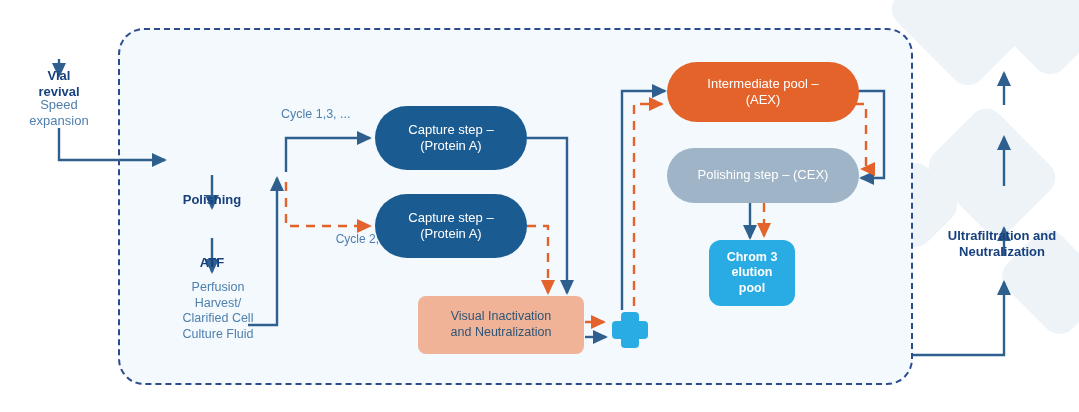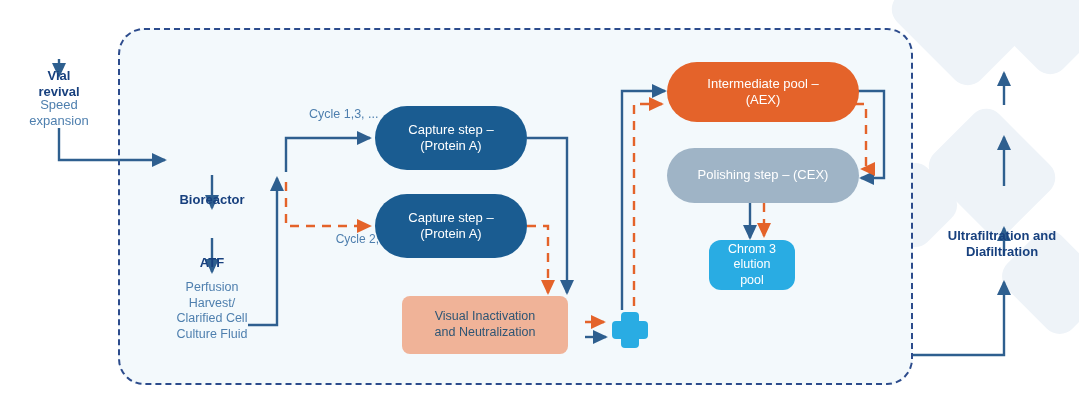--- a/index.html
+++ b/index.html
@@ -123,41 +123,41 @@
 
   <div id="cross">
     <div class="h"></div>
     <div class="v"></div>
   </div>
 
   <div class="tnode bold" style="left:9px;top:28px;width:100px;font-size:13px;">Vial
 revival</div>
   <div class="tnode reg" style="left:4px;top:84px;width:110px;font-size:13px;margin-top:13px;">Speed
 expansion</div>
-  <div class="tnode bold" style="left:162px;top:152px;width:100px;font-size:13px;">Bioreactor</div>
+  <div class="tnode bold" style="left:162px;top:152px;width:100px;font-size:13px;">Polishing</div>
   <div class="tnode bold" style="left:172px;top:215px;width:80px;font-size:13px;">ATF</div>
-  <div class="tnode reg" style="left:152px;top:280px;width:120px;font-size:12.5px;">Perfusion
+  <div class="tnode reg" style="left:158px;top:280px;width:120px;font-size:12.5px;">Perfusion
 Harvest/
 Clarified Cell
 Culture Fluid</div>
 
-  <div class="tnode reg" style="left:281px;top:107px;width:104px;font-size:12.5px;text-align:left;margin-left:28px;">Cycle 1,3, ...</div>
+  <div class="tnode reg" style="left:281px;top:107px;width:104px;font-size:12.5px;text-align:left;">Cycle 1,3, ...</div>
   <div class="tnode reg" style="left:281px;top:232px;width:104px;font-size:12px;text-align:center;margin-left:36px;">Cycle 2,4, ...</div>
 
   <div class="box pill navy" style="left:375px;top:106px;width:152px;height:64px;font-size:13px;">Capture step –
 (Protein A)</div>
   <div class="box pill navy" style="left:375px;top:194px;width:152px;height:64px;font-size:13px;">Capture step –
 (Protein A)</div>
 
-  <div class="box peach" style="left:402px;top:296px;width:166px;height:58px;font-size:12.5px;">Visual Inactivation
+  <div class="box peach" style="left:418px;top:296px;width:166px;height:58px;font-size:12.5px;">Visual Inactivation
 and Neutralization</div>
 
   <div class="box pill orange" style="left:667px;top:62px;width:192px;height:60px;font-size:13px;">Intermediate pool –
 (AEX)</div>
   <div class="box pill slate" style="left:667px;top:148px;width:192px;height:55px;font-size:13px;">Polishing step – (CEX)</div>
-  <div class="box cyan" style="left:709px;top:240px;width:86px;height:50px;font-size:12.5px;">Chrom 3
+  <div class="box cyan" style="left:709px;top:240px;width:86px;height:66px;font-size:12.5px;font-weight:bold;">Chrom 3
 elution
 pool</div>
 
   <div class="tnode bold" style="left:924px;top:188px;width:156px;font-size:13px;">Ultrafiltration and
-Diafiltration</div>
+Neutralization</div>
 
 </div>
 
 </body></html>

